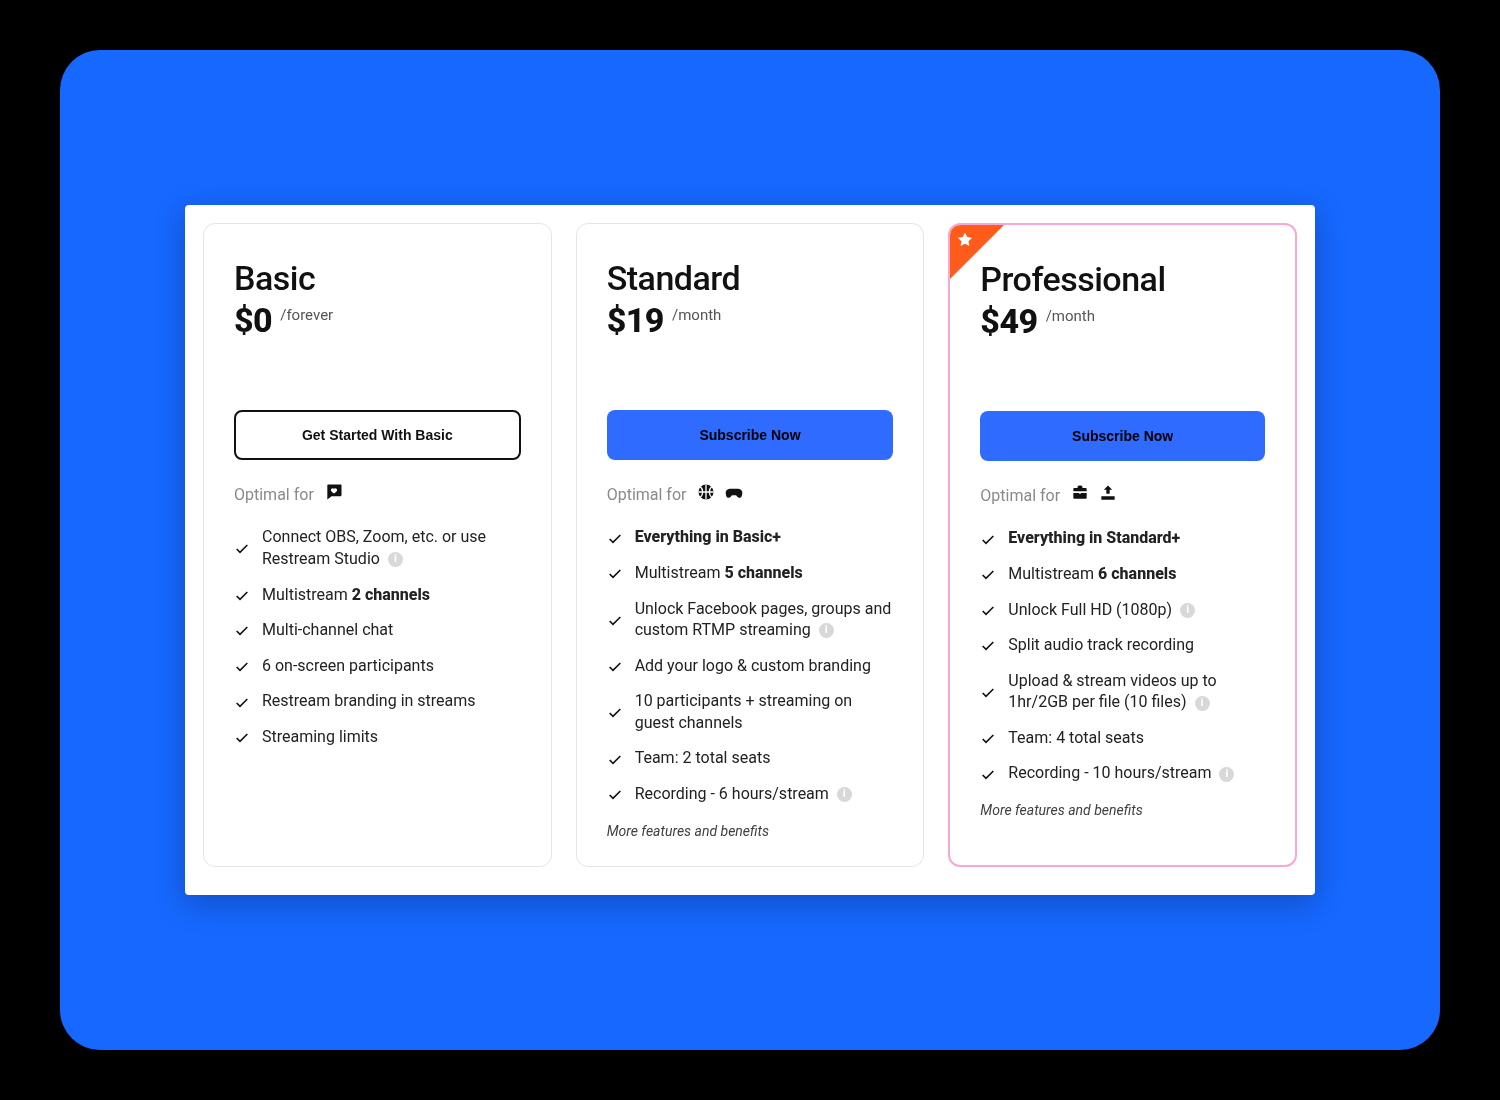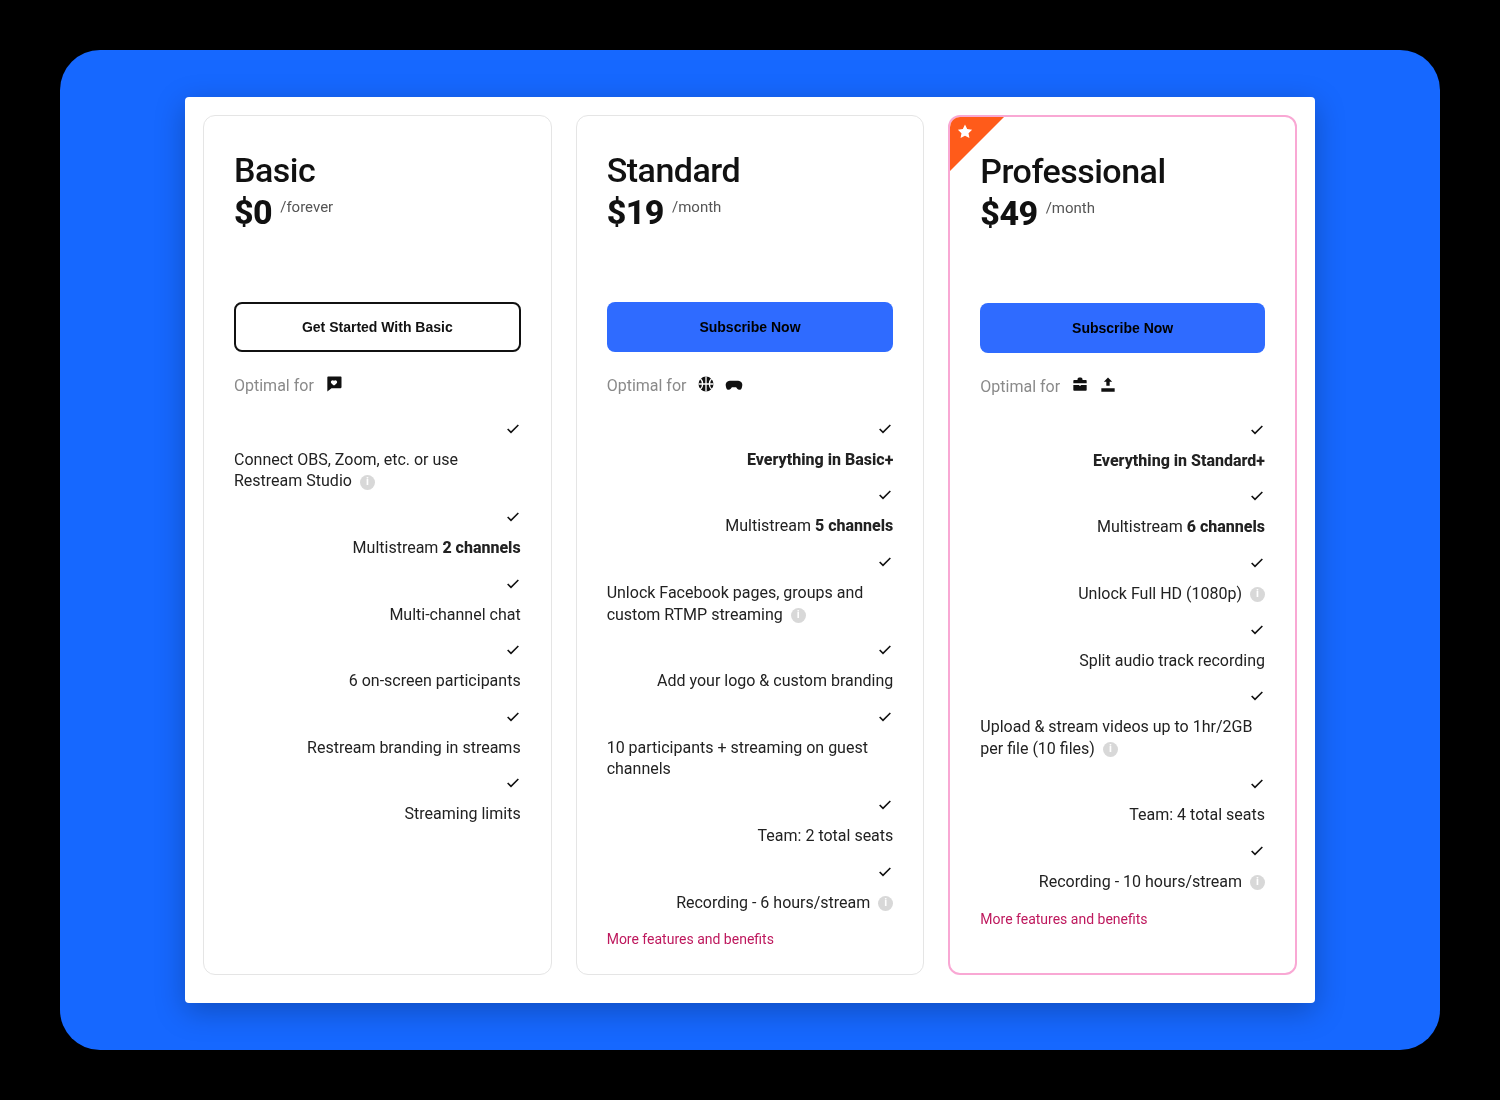--- a/index.html
+++ b/index.html
@@ -112,26 +112,25 @@
   .opt-icons svg { width: 20px; height: 20px; fill: #111; }
   .features {
     margin-top: 20px;
     list-style: none;
     display: flex;
     flex-direction: column;
     gap: 14px;
   }
   .features li {
     display: flex;
-    align-items: flex-end;
+    align-items: center;
     gap: 12px;
     font-size: 16px;
     line-height: 1.35;
     color: #222;
-    flex-direction: column;
   }
   .check {
     flex: none;
     width: 16px; height: 16px;
     margin-top: 3px;
   }
   .check svg { width: 16px; height: 16px; stroke: #111; stroke-width: 2.4; fill: none; }
   .feat-text strong { font-weight: 800; }
   .info-dot {
     display: inline-flex;
@@ -142,23 +141,24 @@
     font-size: 11px;
     font-weight: 700;
     align-items: center;
     justify-content: center;
     vertical-align: middle;
     margin-left: 4px;
   }
   .more-link {
     display: inline-block;
     margin-top: 18px;
-    color: #be185d;
+    color: #404040;
     font-size: 14px;
     text-decoration: none;
+    font-style: italic;
   }
   .footnote {
     text-align: center;
     color: #8a8a8a;
     font-size: 14px;
     margin-top: 22px;
   }
 </style>
 </head>
 <body>

